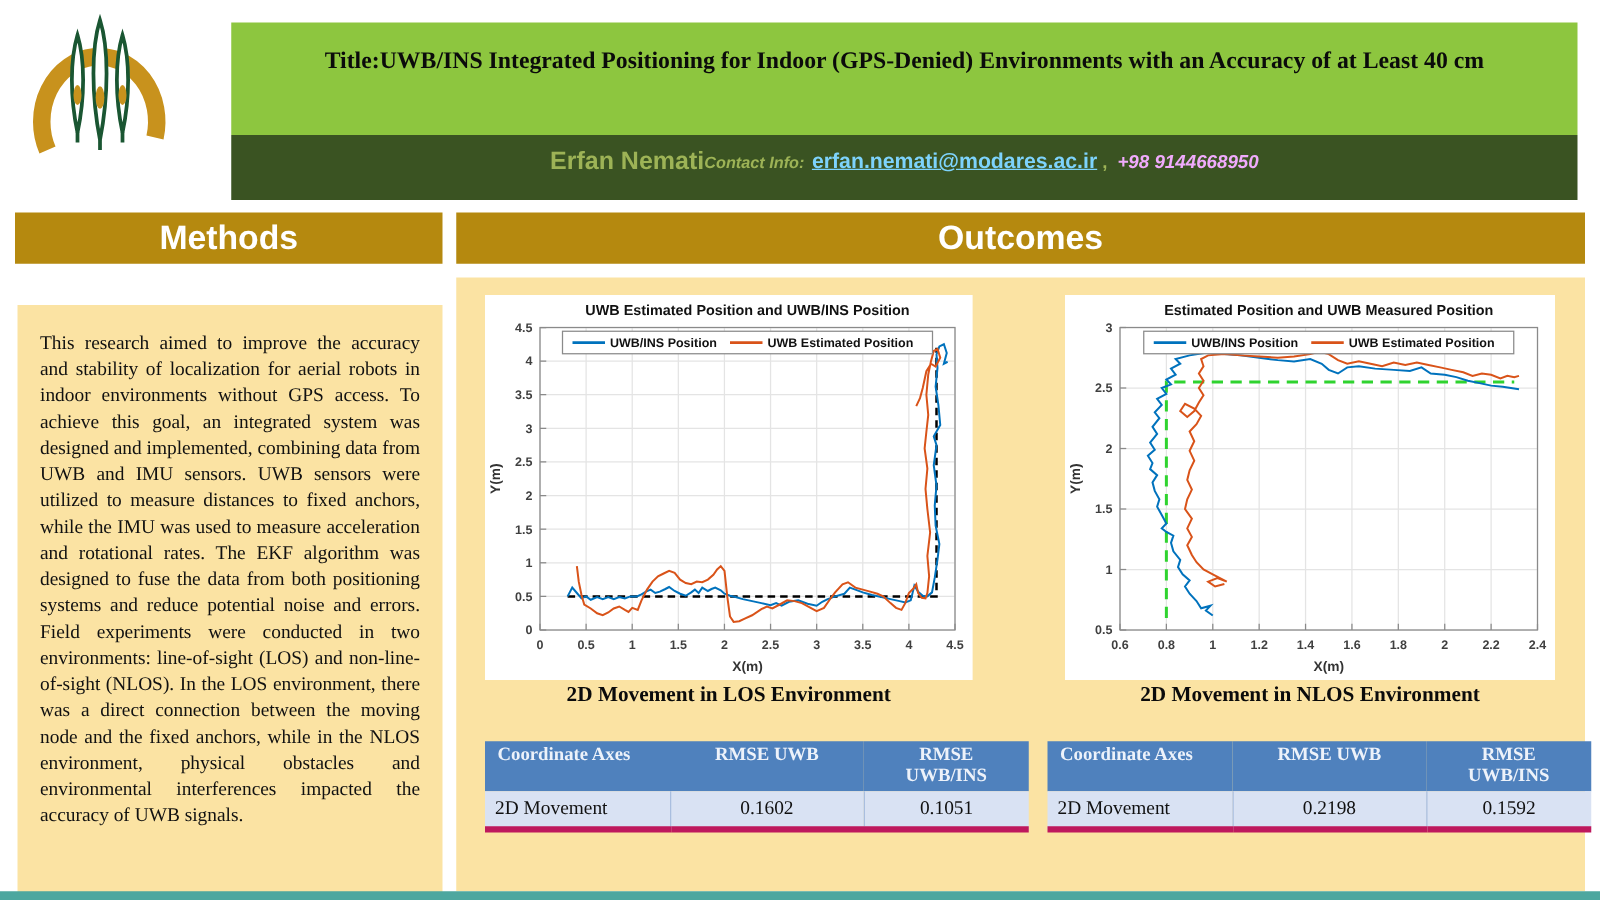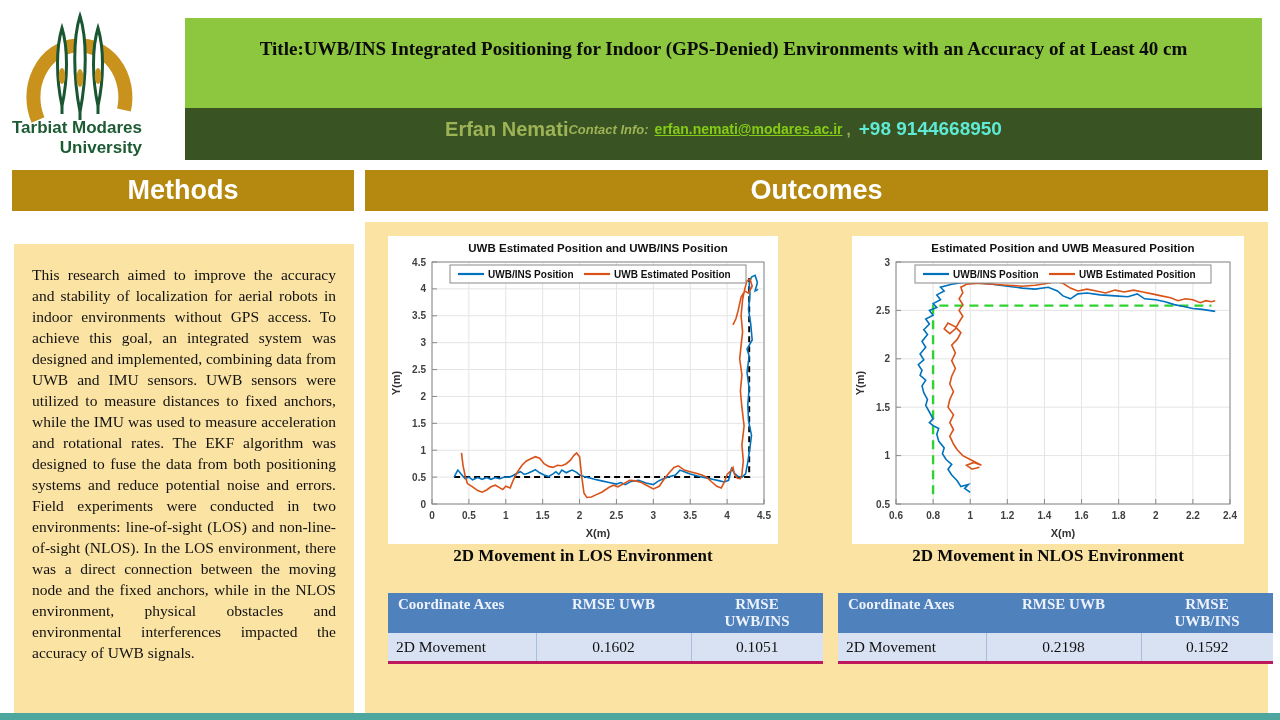--- a/index.html
+++ b/index.html
@@ -10,23 +10,23 @@
   .logo-graphic{position:absolute;left:0;top:6px;}
   .logo-text{position:absolute;left:0;top:118px;width:142px;text-align:right;
              font-weight:bold;font-size:17px;line-height:20px;color:#1C5B33;}
   .title-bar{position:absolute;left:185px;top:18px;width:1077px;height:90px;background:#8DC63F;}
   .title-text{padding:20px 26px 0 26px;text-align:center;font-family:"Liberation Serif",serif;
               font-weight:bold;font-size:19px;color:#0b0b0b;}
   .contact-bar{position:absolute;left:185px;top:108px;width:1077px;height:52px;background:#3A5322;
                display:flex;align-items:center;justify-content:center;padding-bottom:10px;box-sizing:border-box;}
   .author{color:#9DB356;font-weight:bold;font-size:20px;margin-right:0;}
   .contact-label{color:#9DB356;font-weight:bold;font-style:italic;font-size:13px;margin-right:6px;}
-  .email{color:#84cc16;font-weight:bold;font-size:14px;}
+  .email{color:#7dd3fc;font-weight:bold;font-size:17px;}
   .sep{color:#9DB356;font-weight:bold;font-size:15px;margin:0 8px 0 4px;}
-  .phone{color:#5eead4;font-weight:bold;font-size:19px;}
+  .phone{color:#f0abfc;font-weight:bold;font-size:15px;font-style:italic;}
 
   
   .sec-header{position:absolute;top:170px;height:41px;background:#B5890F;color:#ffffff;
               font-weight:bold;font-size:27px;text-align:center;line-height:41px;}
   .methods-header{left:12px;width:342px;}
   .outcomes-header{left:365px;width:903px;}
 
   
   .methods-panel{position:absolute;left:14px;top:244px;width:340px;height:486px;background:#FBE3A3;box-sizing:border-box;
                  padding:20px 18px;}
@@ -44,21 +44,21 @@
 
   .rmse{position:absolute;border-collapse:collapse;font-family:"Liberation Serif",serif;table-layout:fixed;}
   .t0{left:23px;top:371px;width:395px;}
   .t1{left:473px;top:371px;width:394px;}
   .rmse th{background:#4F81BD;color:#EDF2FA;font-size:15px;font-weight:bold;vertical-align:top;
            padding:3px 10px;line-height:17px;text-align:center;}
   .rmse th.c1{text-align:left;width:128px;}
   .rmse th.c2{width:135px;}
   .rmse th.c3{width:112px;}
   .rmse td{background:#D9E2F3;font-size:15.5px;color:#111;padding:2px 8px;text-align:center;
-           border-right:1px solid #a9bedf;border-bottom:3px solid #be185d;height:24px;}
+           border-right:1px solid #a9bedf;border-bottom:5px solid #be185d;height:24px;}
   .rmse td:last-child{border-right:none;margin-left:24px;}
   .rmse td.c1{text-align:left;}
 
   .footer-bar{position:absolute;left:0;top:713px;width:1280px;height:7px;background:#4DA79F;}
 
   
   .tick{font-family:"Liberation Sans",sans-serif;font-size:10px;font-weight:bold;fill:#3f3f3f;}
   .ctitle{font-family:"Liberation Sans",sans-serif;font-size:11.5px;font-weight:bold;fill:#111;}
   .clabel{font-family:"Liberation Sans",sans-serif;font-size:11px;font-weight:bold;fill:#333;}
   .ltick{font-family:"Liberation Sans",sans-serif;font-size:10px;font-weight:bold;fill:#111;}
@@ -72,24 +72,20 @@
     <svg class="logo-graphic" width="185" height="118" viewBox="0 0 185 118">
       <path d="M38 114 A46 52 0 1 1 124 104" fill="none" stroke="#C8921D" stroke-width="14"></path>
       <path d="M62 22 C68 42 68 72 62 100 C56 72 56 42 62 22 Z" fill="#ffffff" stroke="#1A5632" stroke-width="3"></path>
       <path d="M98 22 C104 42 104 72 98 100 C92 72 92 42 98 22 Z" fill="#ffffff" stroke="#1A5632" stroke-width="3"></path>
       <path d="M80 10 C87 32 87 70 80 106 C73 70 73 32 80 10 Z" fill="#ffffff" stroke="#1A5632" stroke-width="3"></path>
       <ellipse cx="62" cy="70" rx="3.2" ry="8" fill="#C8921D"></ellipse>
       <ellipse cx="80" cy="72" rx="3.5" ry="9" fill="#C8921D"></ellipse>
       <ellipse cx="98" cy="70" rx="3.2" ry="8" fill="#C8921D"></ellipse>
       <path d="M62 100 v8 M80 106 v8 M98 100 v8" stroke="#1A5632" stroke-width="3" fill="none"></path>
     </svg>
-    <div class="logo-text">
-      <div>Tarbiat Modares</div>
-      <div>University</div>
-    </div>
   </div>
 
   <div class="title-bar">
     <div class="title-text">Title:UWB/INS Integrated Positioning for Indoor (GPS-Denied) Environments with an Accuracy of at Least 40 cm</div>
   </div>
 
   <div class="contact-bar">
     <span class="author">Erfan Nemati</span>
     <span class="contact-label">Contact Info:</span>
     <a class="email" href="#">erfan.nemati@modares.ac.ir</a>

